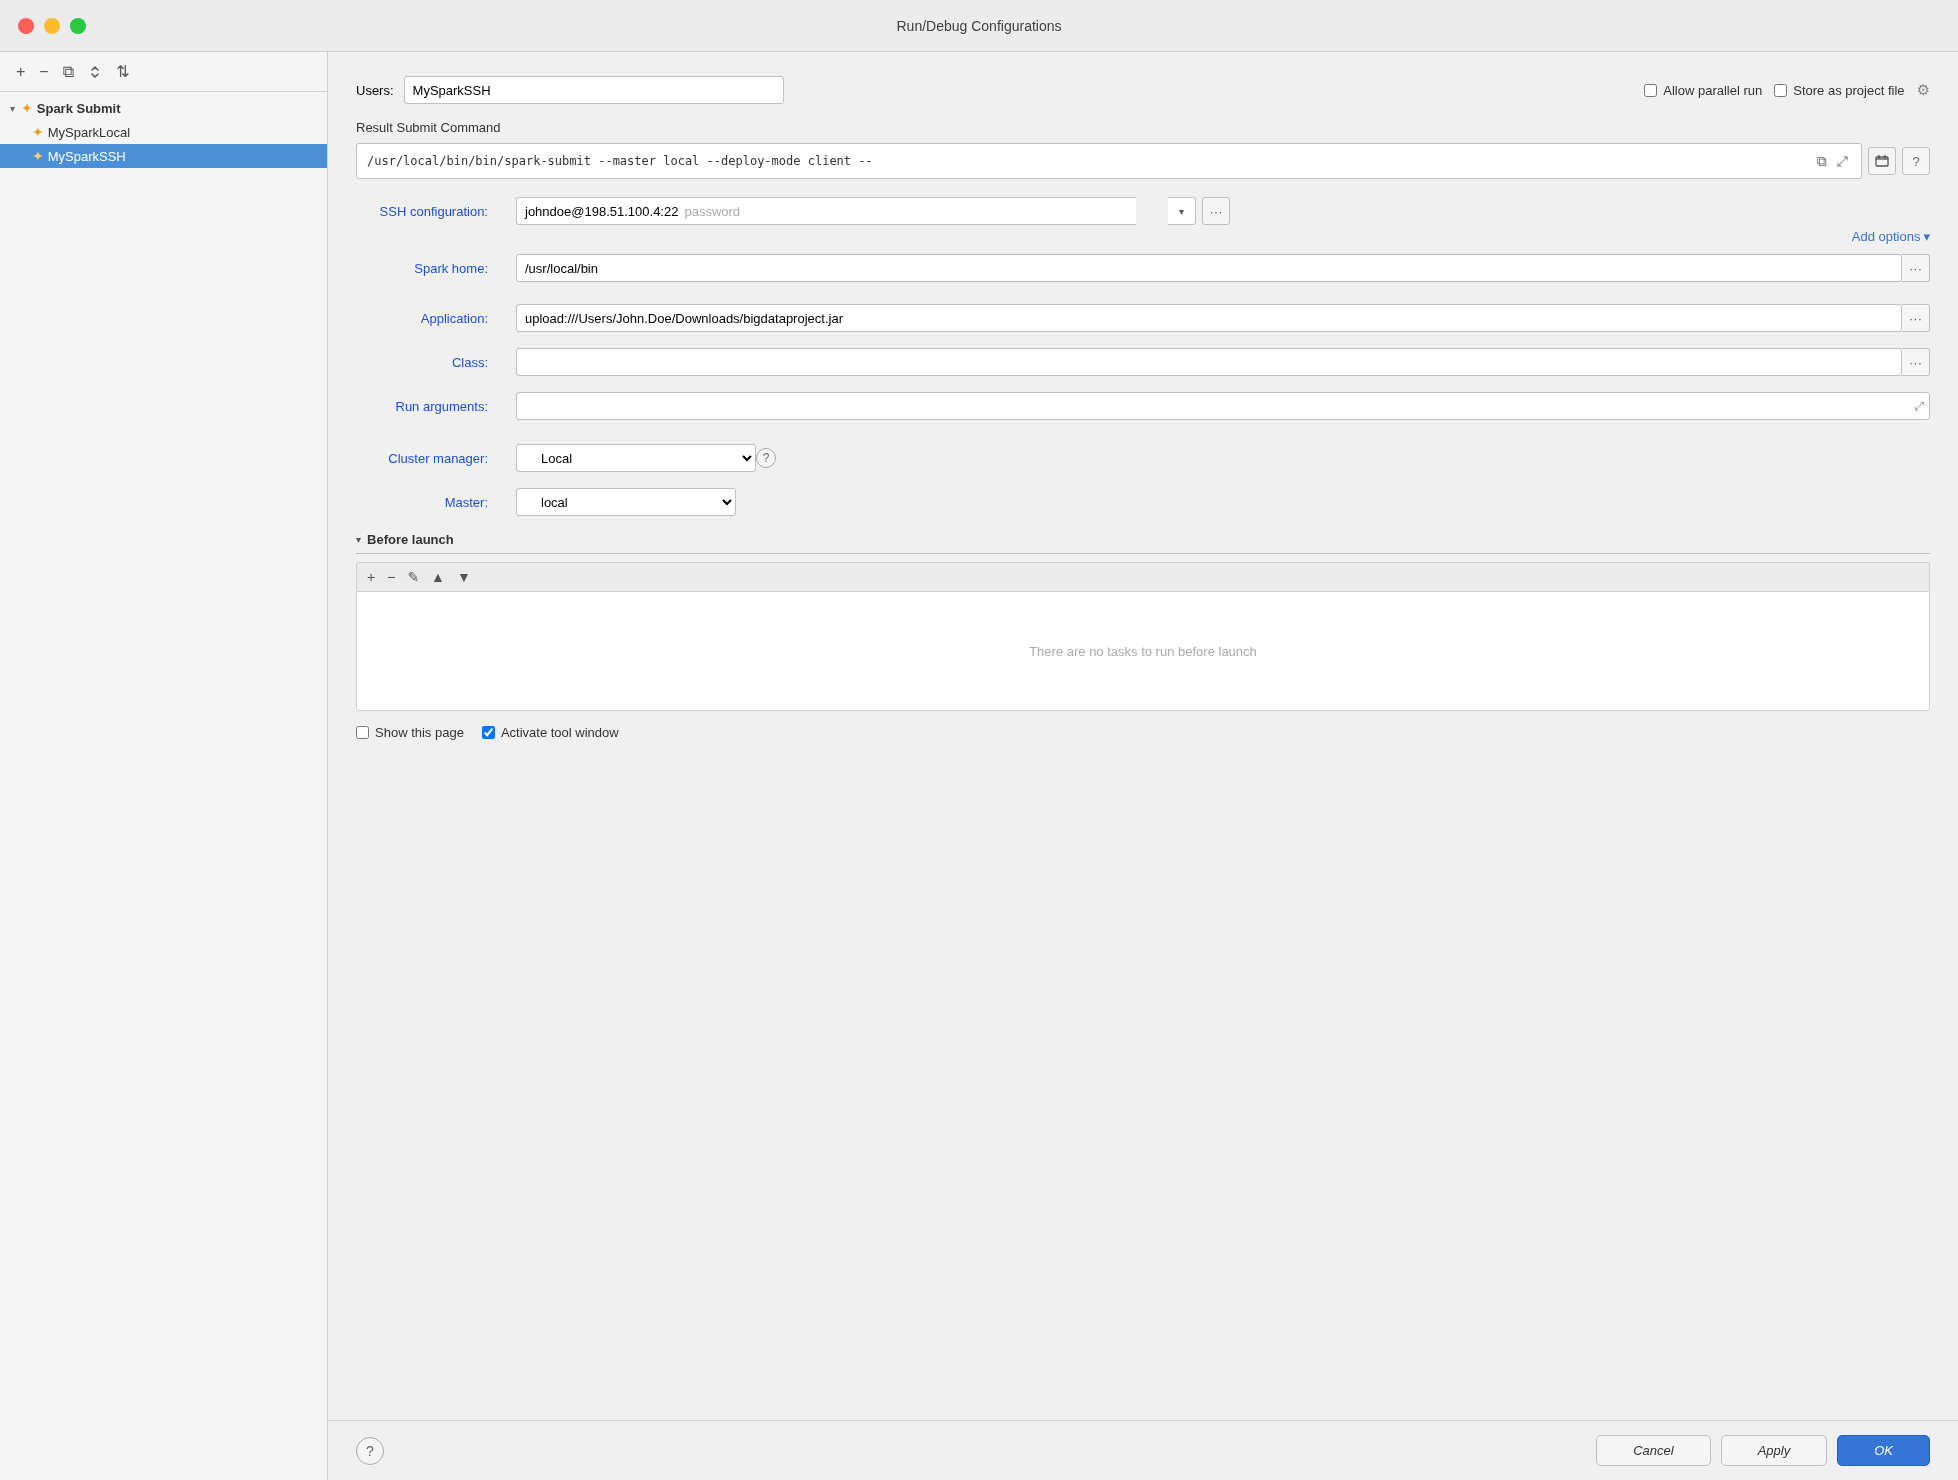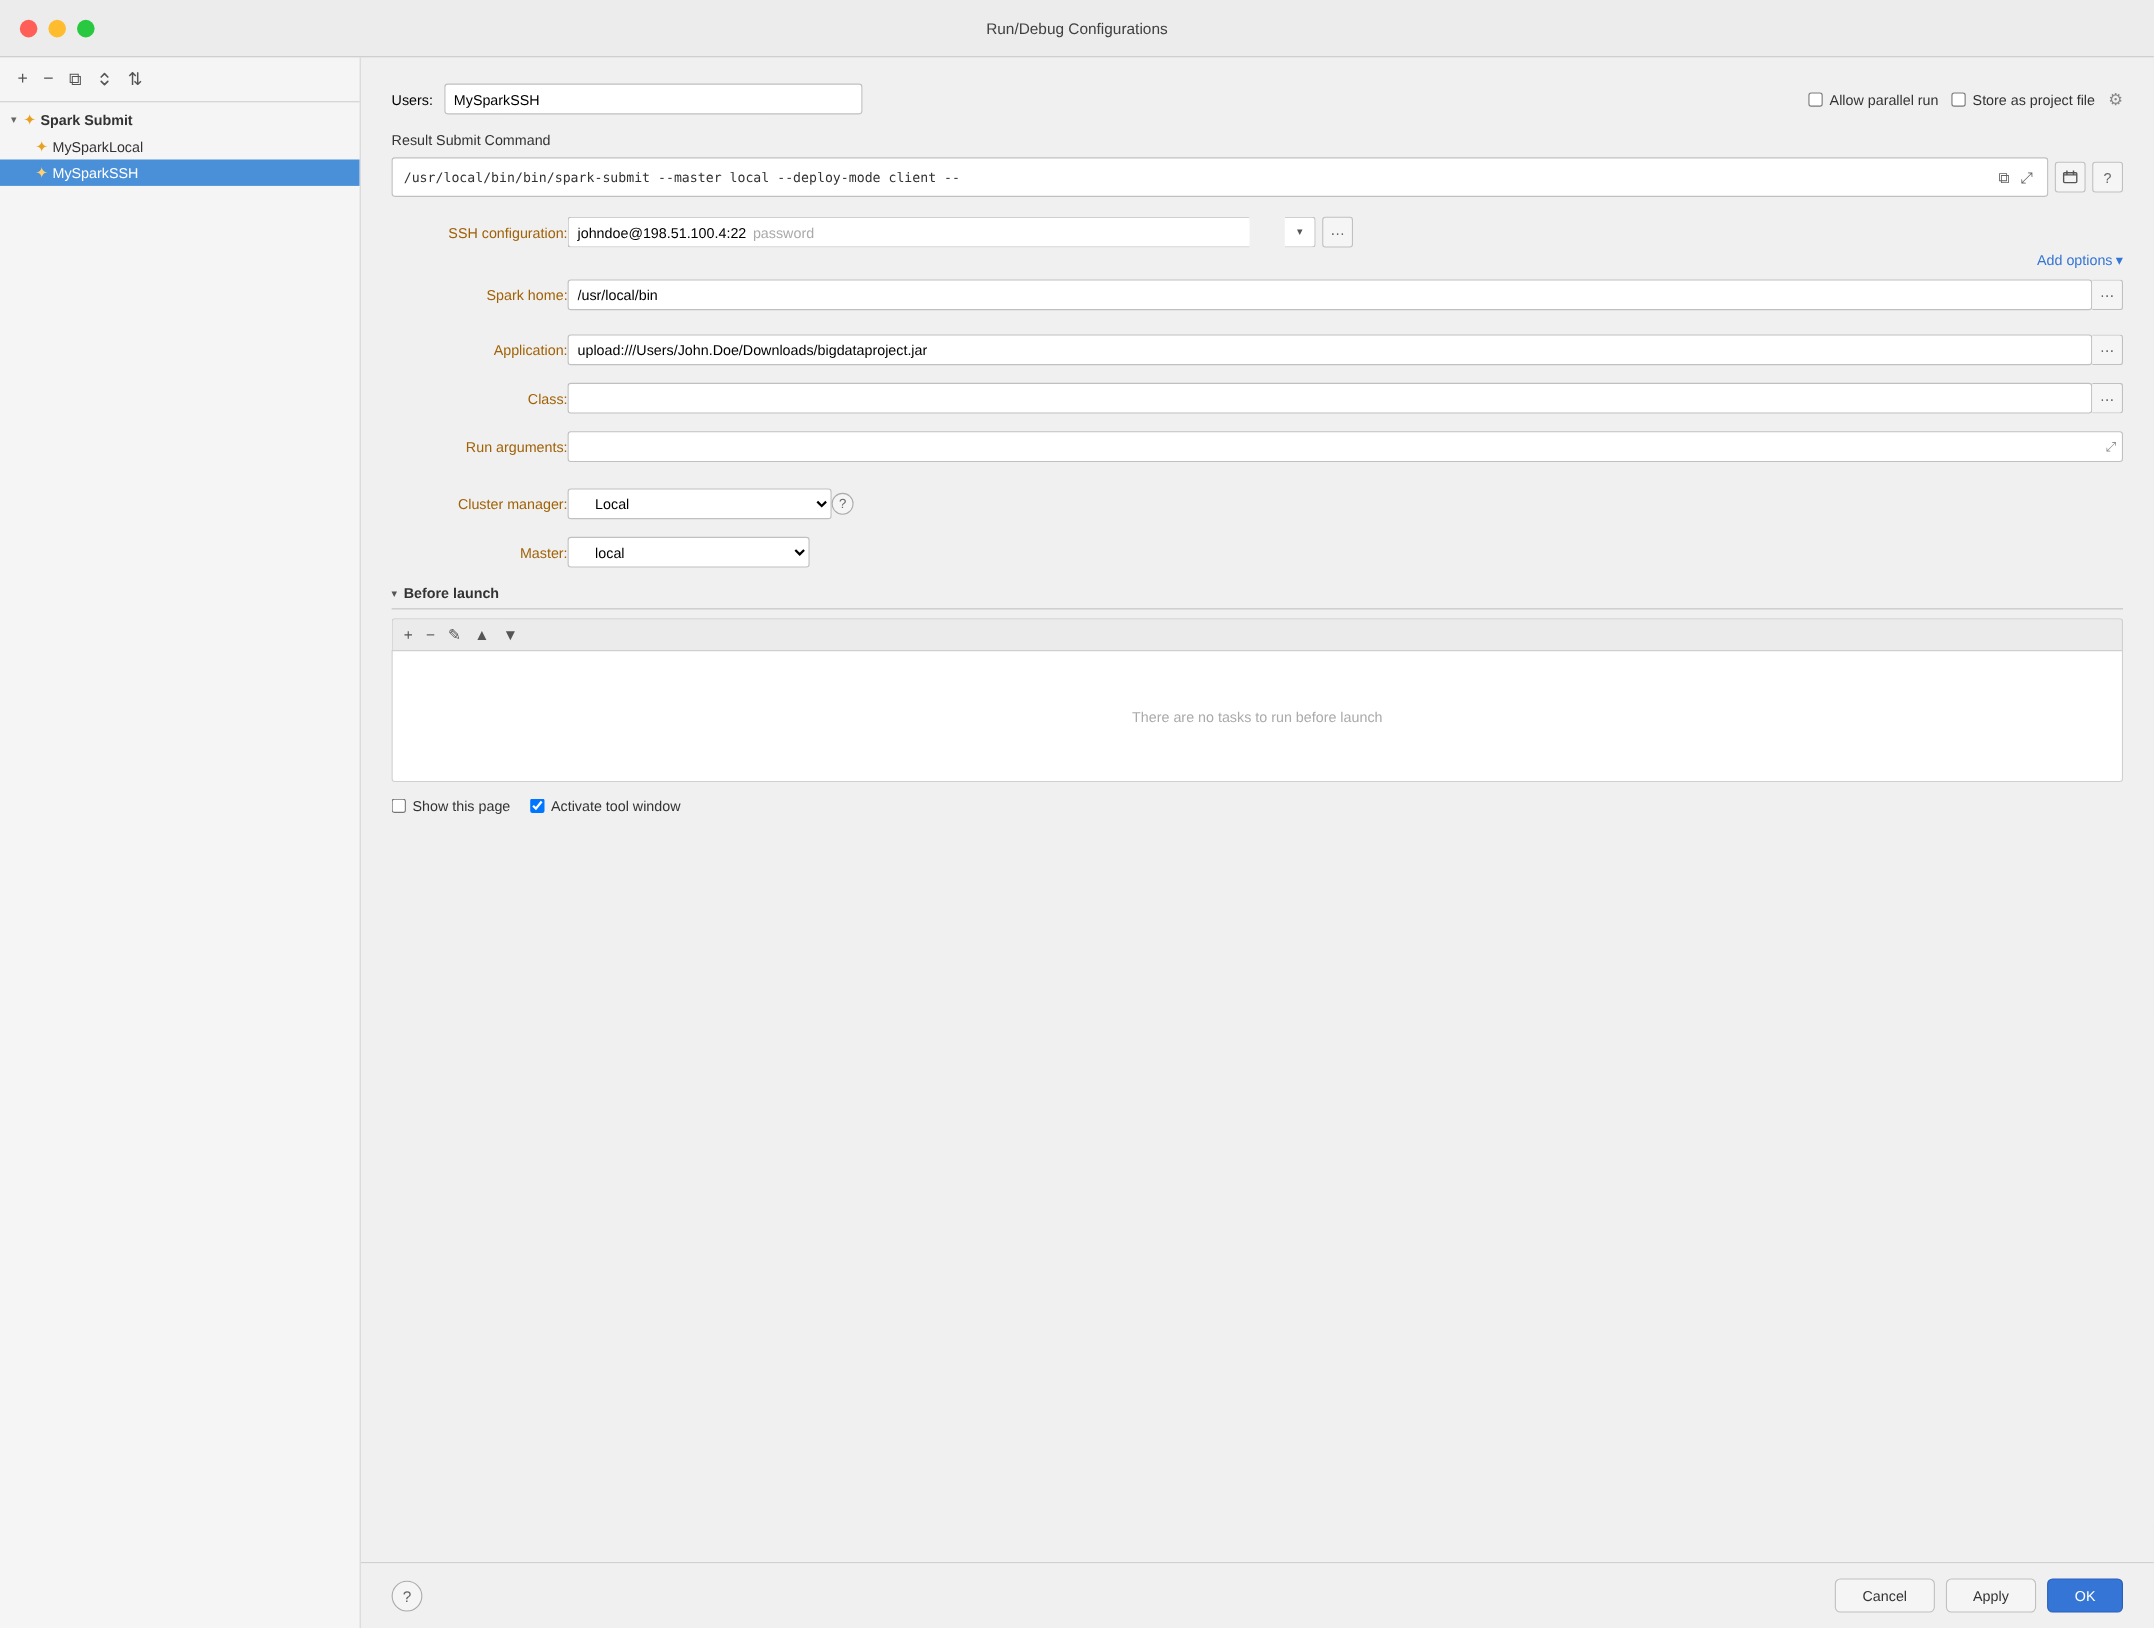--- a/index.html
+++ b/index.html
@@ -290,22 +290,22 @@
     .field-row {
       display: flex;
       align-items: center;
       margin-bottom: 16px;
       gap: 0;
     }
     .field-label {
       width: 160px;
       flex-shrink: 0;
       text-align: right;
-      padding-right: 0;
-      color: #a16207;
+      padding-right: 28px;
+      color: #1d4ed8;
       font-size: 13px;
     }
     .field-input {
       flex: 1;
       height: 28px;
       border: 1px solid #c0c0c0;
       background: #fff;
       border-radius: 3px 0 0 3px;
       padding: 4px 8px;
       font-size: 13px;
@@ -457,25 +457,26 @@
       justify-content: center;
       font-size: 14px;
       color: #666;
       cursor: pointer;
     }
     .footer-buttons {
       display: flex;
       gap: 10px;
     }
     .btn {
-      padding: 7px 24px;
+      padding: 7px 36px;
       border-radius: 5px;
       font-size: 13px;
       cursor: pointer;
       border: 1px solid #c0c0c0;
+      font-style: italic;
     }
     .btn-cancel {
       background: #f5f5f5;
       color: #333;
     }
     .btn-apply {
       background: #f5f5f5;
       color: #333;
     }
     .btn-ok {

